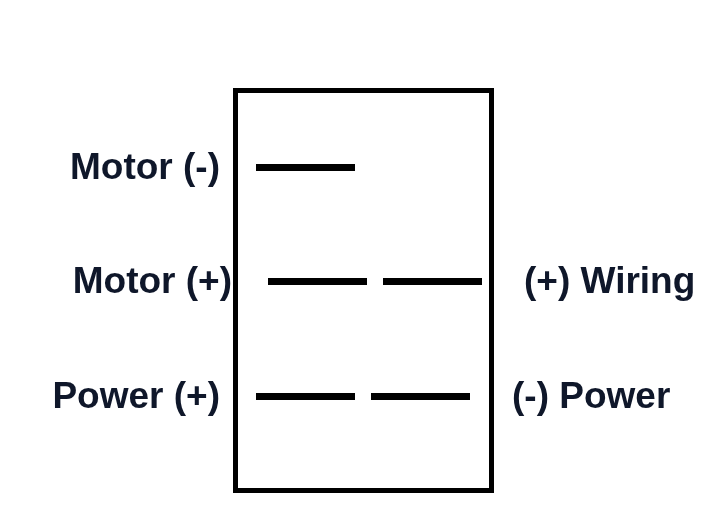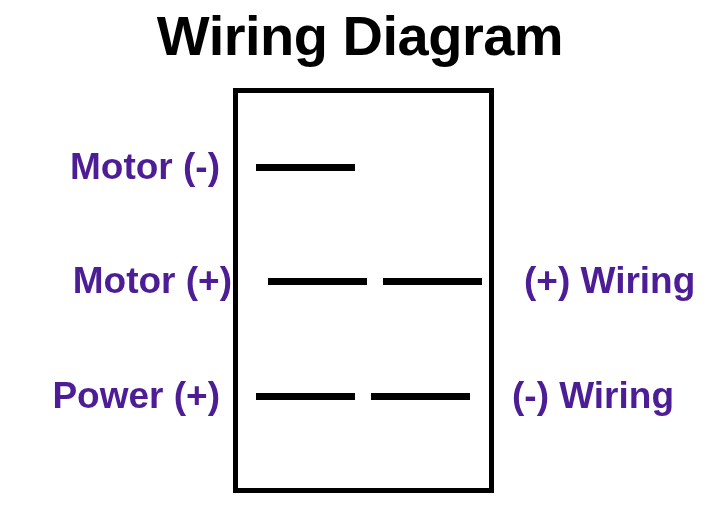--- a/index.html
+++ b/index.html
@@ -55,21 +55,21 @@
   .terminal-row.row-2 { top: 259px; margin-left: 12px; }
   .terminal-row.row-3 { top: 374px; }
 
   .side-label {
     position: absolute;
     top: 0;
     height: 44px;
     line-height: 44px;
     font-size: 37px;
     font-weight: bold;
-    color: #4c1d95;
+    color: #0f172a;
     white-space: nowrap;
   }
   .side-label.left {
     left: 0;
     width: 220px;
     text-align: right;
   }
   .side-label.right {
     left: 512px;
     width: 208px;
@@ -83,37 +83,36 @@
     background: #000000;
   }
   .terminal-bar.bar-left  { left: 256px; width: 99px; }
   .terminal-bar.bar-right { left: 371px; width: 99px; }
 </style>
 </head>
 <body>
 
 <div id="canvas">
 
-  <div id="diagram-title">Wiring Diagram</div>
 
   <div id="switch-body"></div>
 
   <div class="terminal-row row-1">
     <div class="side-label left">Motor (-)</div>
     <div class="terminal-bar bar-left"></div>
 
   </div>
 
   <div class="terminal-row row-2">
     <div class="side-label left">Motor (+)</div>
     <div class="terminal-bar bar-left"></div>
     <div class="terminal-bar bar-right"></div>
     <div class="side-label right">(+) Wiring</div>
   </div>
 
   <div class="terminal-row row-3">
     <div class="side-label left">Power (+)</div>
     <div class="terminal-bar bar-left"></div>
     <div class="terminal-bar bar-right"></div>
-    <div class="side-label right">(-) Wiring</div>
+    <div class="side-label right">(-) Power</div>
   </div>
 
 </div>
 
 </body></html>

